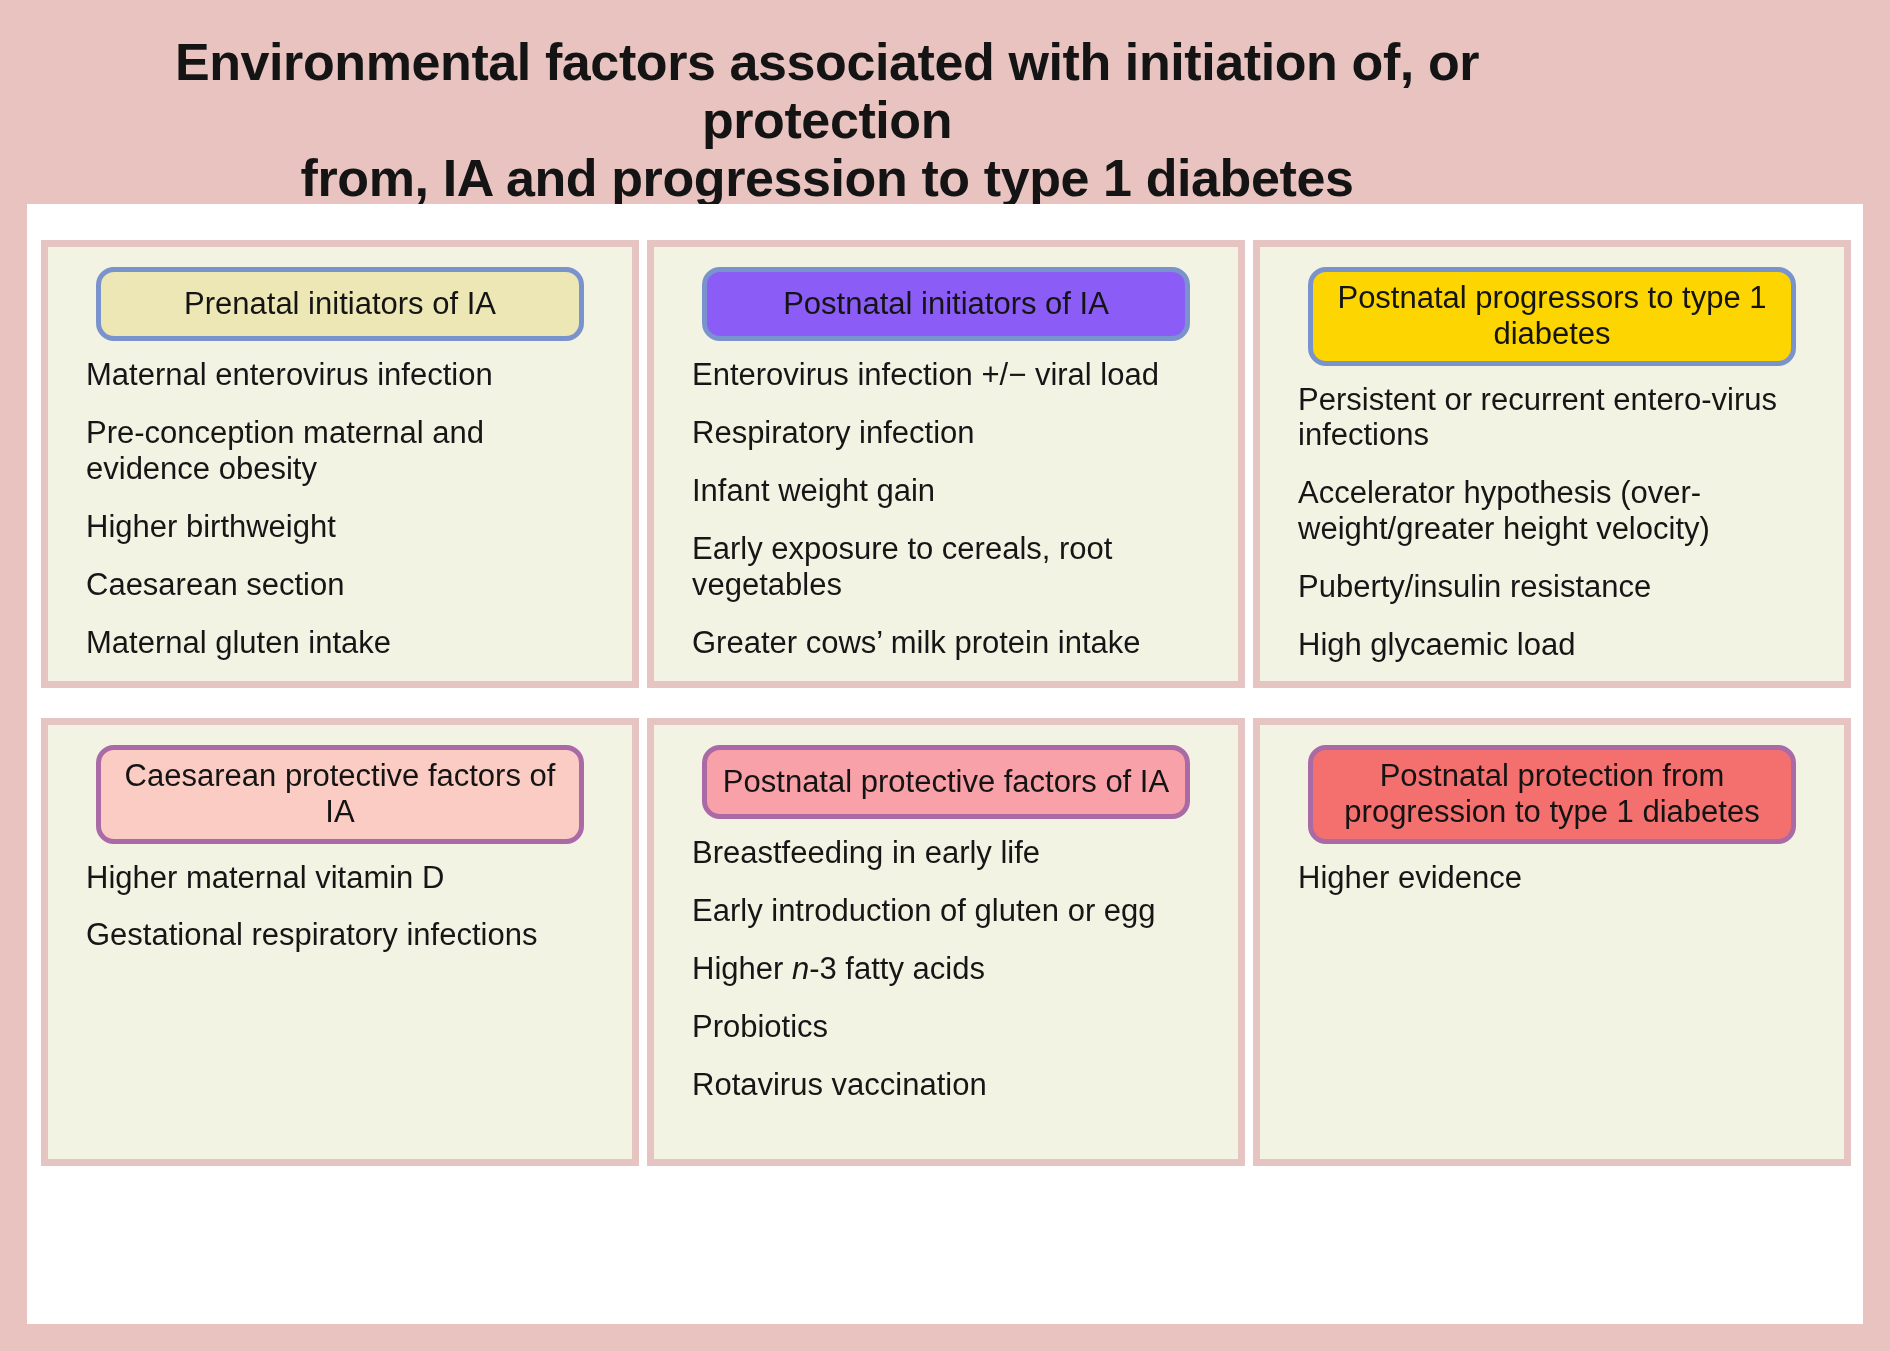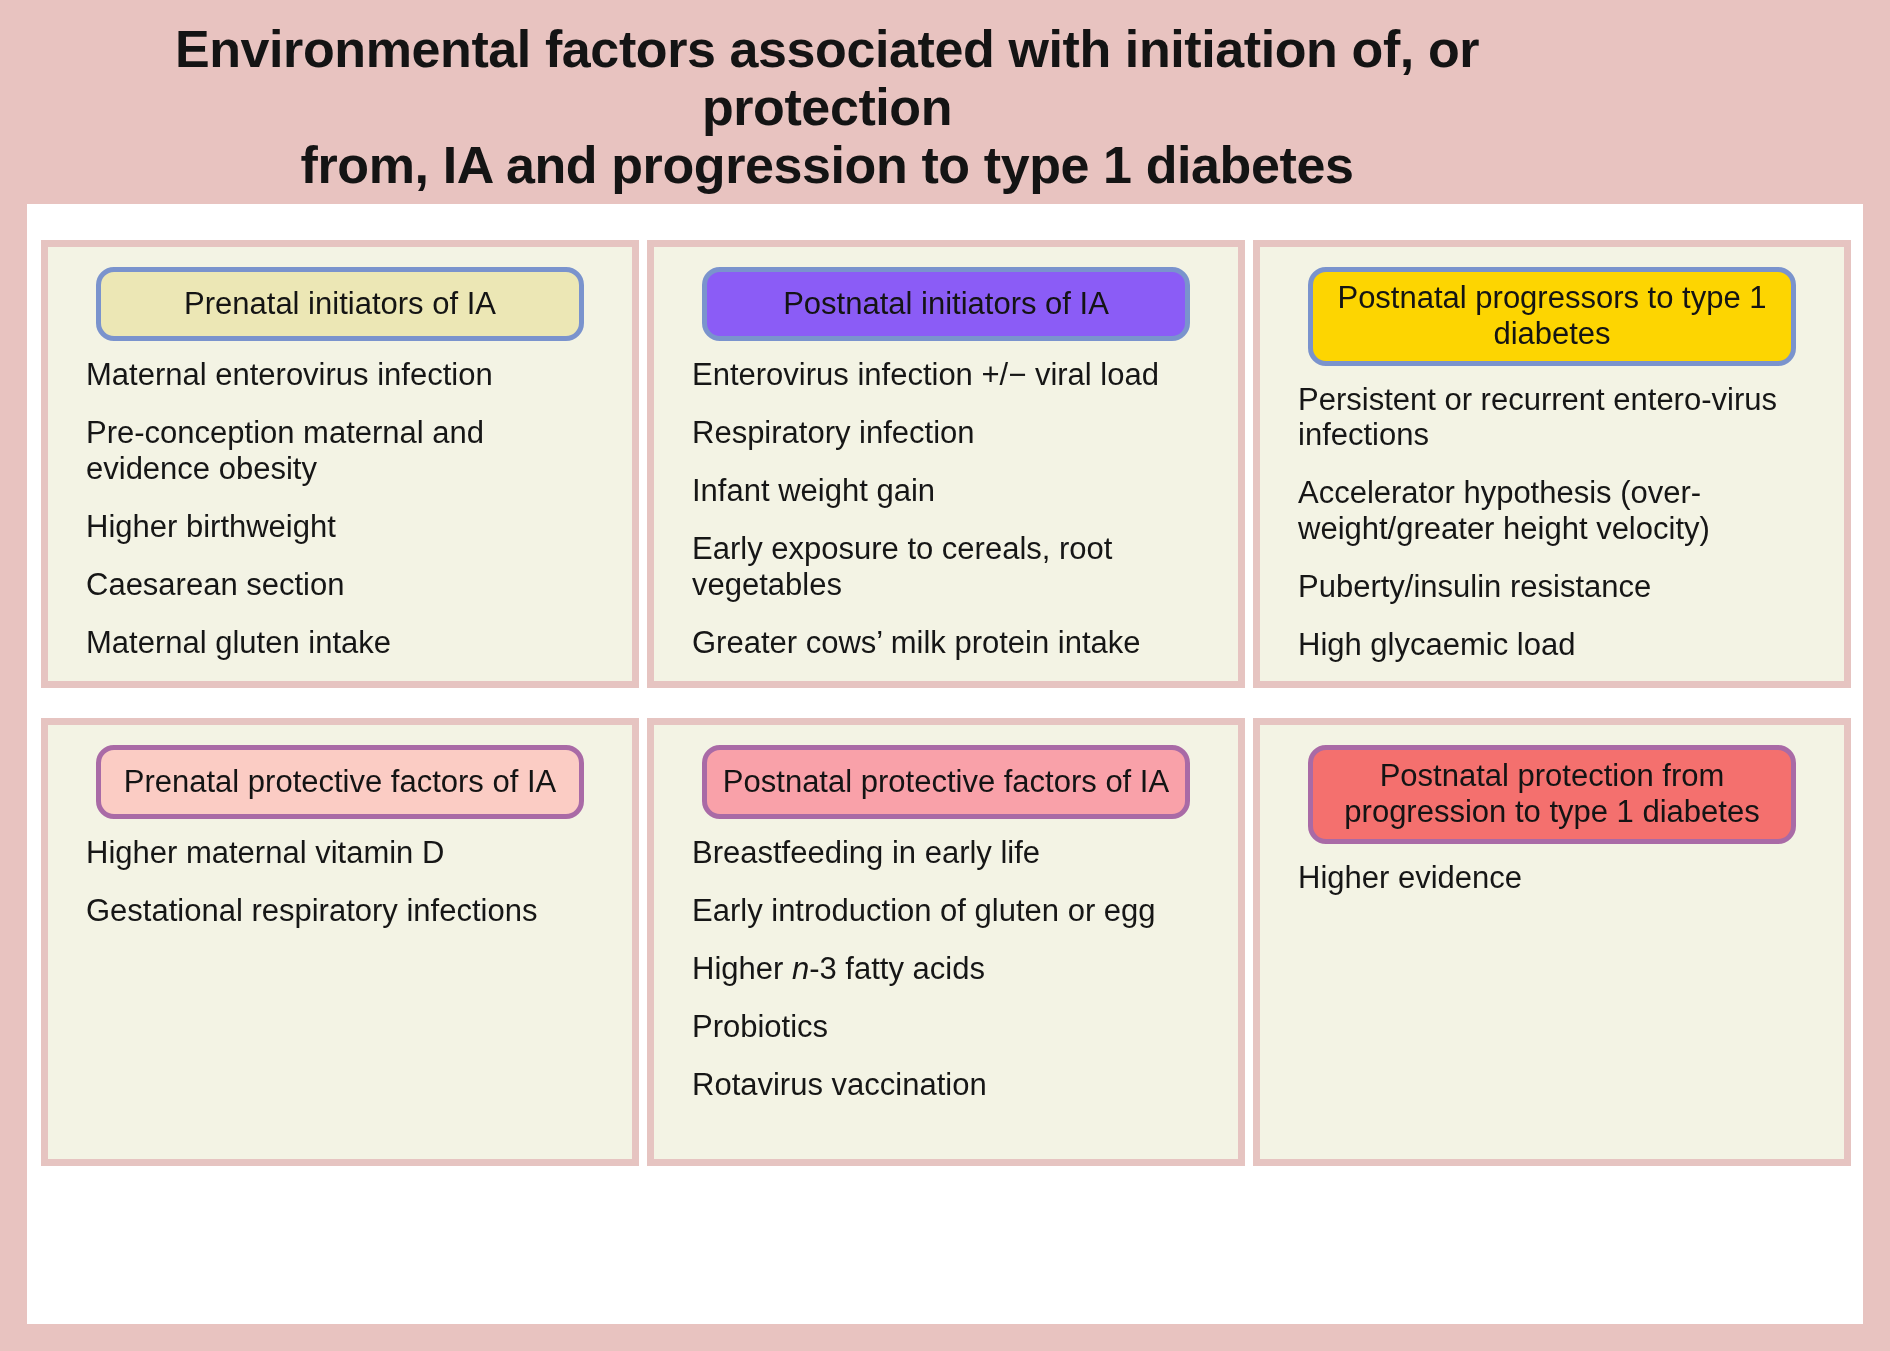--- a/index.html
+++ b/index.html
@@ -18,21 +18,21 @@
     height: 1351px;
     box-sizing: border-box;
     background: #e8c3c0;
     overflow: hidden;
   }
 
   
   .title-banner {
     position: absolute;
     left: 0;
-    top: 5px;
+    top: 18px;
     width: 1654px;
     height: 204px;
     display: flex;
     align-items: center;
     justify-content: center;
     box-sizing: border-box;
     padding: 0 108px;
   }
   .title-text {
     font-family: "Liberation Sans", sans-serif;
@@ -191,21 +191,21 @@
           <li>High glycaemic load</li>
           <li>Lower microbial diversity</li>
 
         </ul>
       </div>
     </div>
 
     <div class="panel">
       <div class="panel-inner">
         <div class="badge-wrap">
-          <div class="panel-badge badge-pink-pale">Prenatal protective factors of IA</div>
+          <div class="panel-badge badge-pink-pale">Caesarean protective factors of IA</div>
         </div>
         <ul class="panel-items">
           <li>Higher maternal vitamin D</li>
           <li>Gestational respiratory infections</li>
         </ul>
       </div>
     </div>
 
     <div class="panel">
       <div class="panel-inner">

